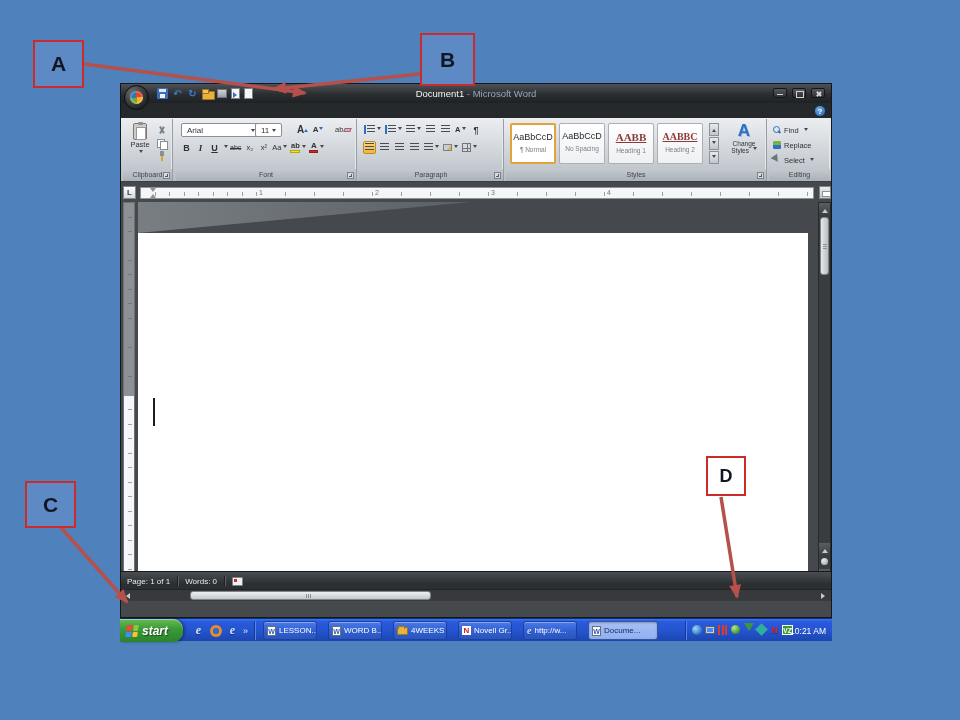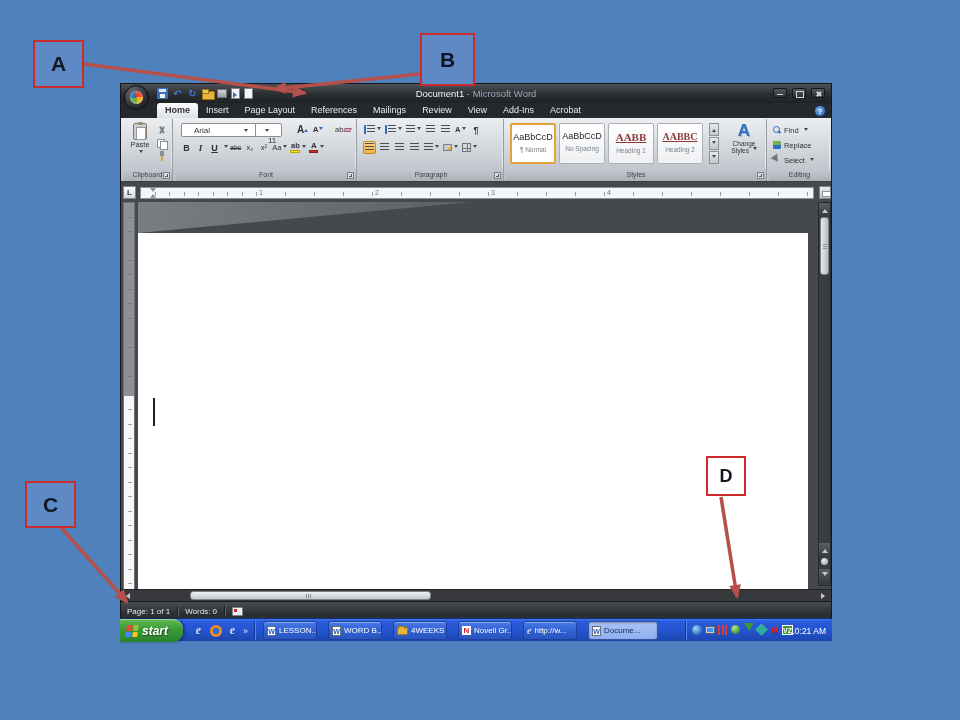--- a/index.html
+++ b/index.html
@@ -88,21 +88,21 @@
   .ic-cut:before,.ic-cut:after { content:""; position:absolute; left:5px; top:1px; width:1.5px; height:8px; background:#7d8288; }
   .ic-cut:before { transform:rotate(30deg);} .ic-cut:after { transform:rotate(-30deg);}
   .ic-copy:before { content:""; position:absolute; left:1px; top:1px; width:6px; height:7px; background:#fff; border:1px solid #8a8f94; }
   .ic-copy:after { content:""; position:absolute; left:4px; top:3px; width:6px; height:7px; background:#fff; border:1px solid #8a8f94; }
   .ic-painter:before { content:""; position:absolute; left:4px; top:0; width:4px; height:5px; background:#8a8f94; }
   .ic-painter:after { content:""; position:absolute; left:5px; top:5px; width:2px; height:5px; background:#d9a62e; }
 
   
   #grp-font { left:55px; width:181px; }
   .combo { position:absolute; height:14px; background:#fff; border:1px solid #898f95; border-radius:2px;
-           font-size:8px; color:#2f3337; padding:0 12px; line-height:13px; }
+           font-size:8px; color:#2f3337; padding:0 5px; line-height:13px; }
   .combo .dd { float:right; margin-top:5px; }
   #font-family { left:5px; top:4px; width:80px; }
   #font-size { left:79px; top:4px; width:27px; }
   #font-row2 { position:absolute; left:4px; top:22px; display:flex; gap:1px; align-items:center; }
   .fbtn { font-weight:bold; }
   .t-it { font-style:italic; font-family:"Liberation Serif", serif; }
   .t-un { text-decoration:underline; }
   .t-st { text-decoration:line-through; font-size:7px; font-weight:normal; }
   .t-sm { font-size:7.5px; }
   .stack-bar { display:inline-flex; flex-direction:column; align-items:center; line-height:1; font-size:8px; font-weight:bold; }
@@ -206,21 +206,21 @@
   
   #hscroll { position:absolute; left:0; top:407px; width:710px; height:12px; background:#37393c; border-top:1px solid #222426; }
   #hs-thumb { position:absolute; left:69px; top:1px; width:241px; height:9px; border-radius:3px;
               background:linear-gradient(#eef0f2,#c3c8cd); border:1px solid #7e8388; }
   #hs-thumb:after { content:""; position:absolute; left:115px; top:2px; width:6px; height:4px;
               background:repeating-linear-gradient(90deg,#8d9296 0 1px, transparent 1px 2px); }
   #hs-left { position:absolute; left:2px; top:3px; width:0; height:0; border:3px solid transparent; border-right:4px solid #c6cace; }
   #hs-right { position:absolute; left:700px; top:3px; width:0; height:0; border:3px solid transparent; border-left:4px solid #c6cace; }
 
   
-  #statusbar { position:absolute; left:0; top:517px; width:710px; height:18px;
+  #statusbar { position:absolute; left:0; top:487px; width:710px; height:18px;
                background:linear-gradient(#4a4e52, #2c2f32 70%); border-top:1px solid #17191b;
                color:#e6e9ec; font-size:8px; }
   #sb-left { position:absolute; left:6px; top:0; height:18px; display:flex; align-items:center; gap:7px; }
   .sb-sep { width:1px; height:10px; background:#1d1f21; box-shadow:1px 0 0 #5c6064; }
   .ic-proof { width:11px; height:10px; position:relative; }
   .ic-proof:before { content:""; position:absolute; left:0; top:1px; width:9px; height:7px; background:#eef1f4; border:1px solid #7d8288; border-radius:1px; }
   .ic-proof:after { content:""; position:absolute; left:2px; top:3px; width:3px; height:3px; background:#cc2b2b; }
   #sb-right { position:absolute; right:6px; top:0; height:18px; display:flex; align-items:center; gap:5px; }
   #view-btns { display:flex; gap:1px; }
   .vb { width:11px; height:11px; background:linear-gradient(#d7dbdf,#aeb4b9); border:1px solid #26292c; position:relative; }
@@ -328,31 +328,20 @@
         <span class="wc-btn wc-min"></span>
         <span class="wc-btn wc-res"></span>
         <span class="wc-btn wc-close"></span>
       </div>
     </div>
     <div id="office-btn">
       <span id="office-logo"></span>
     </div>
 
     <div id="tabrow">
-      <div id="tabs">
-        <span class="tab active">Home</span>
-        <span class="tab">Insert</span>
-        <span class="tab">Page Layout</span>
-        <span class="tab">References</span>
-        <span class="tab">Mailings</span>
-        <span class="tab">Review</span>
-        <span class="tab">View</span>
-        <span class="tab">Add-Ins</span>
-        <span class="tab">Acrobat</span>
-      </div>
       <span id="help-btn">?</span>
     </div>
 
     <div id="ribbon">
 
       <div class="grp" id="grp-clipboard">
         <div id="paste-btn">
           <div class="ic-paste"></div>
           <span>Paste</span>
           <span class="dd"></span>

